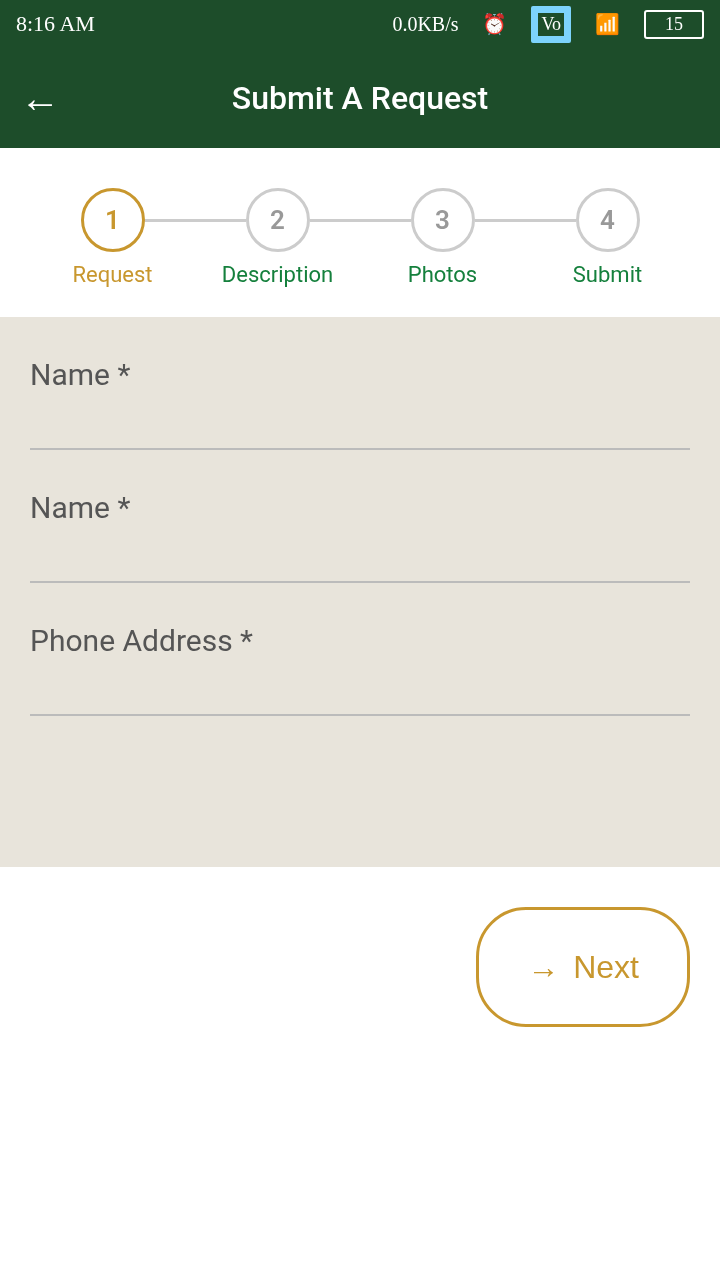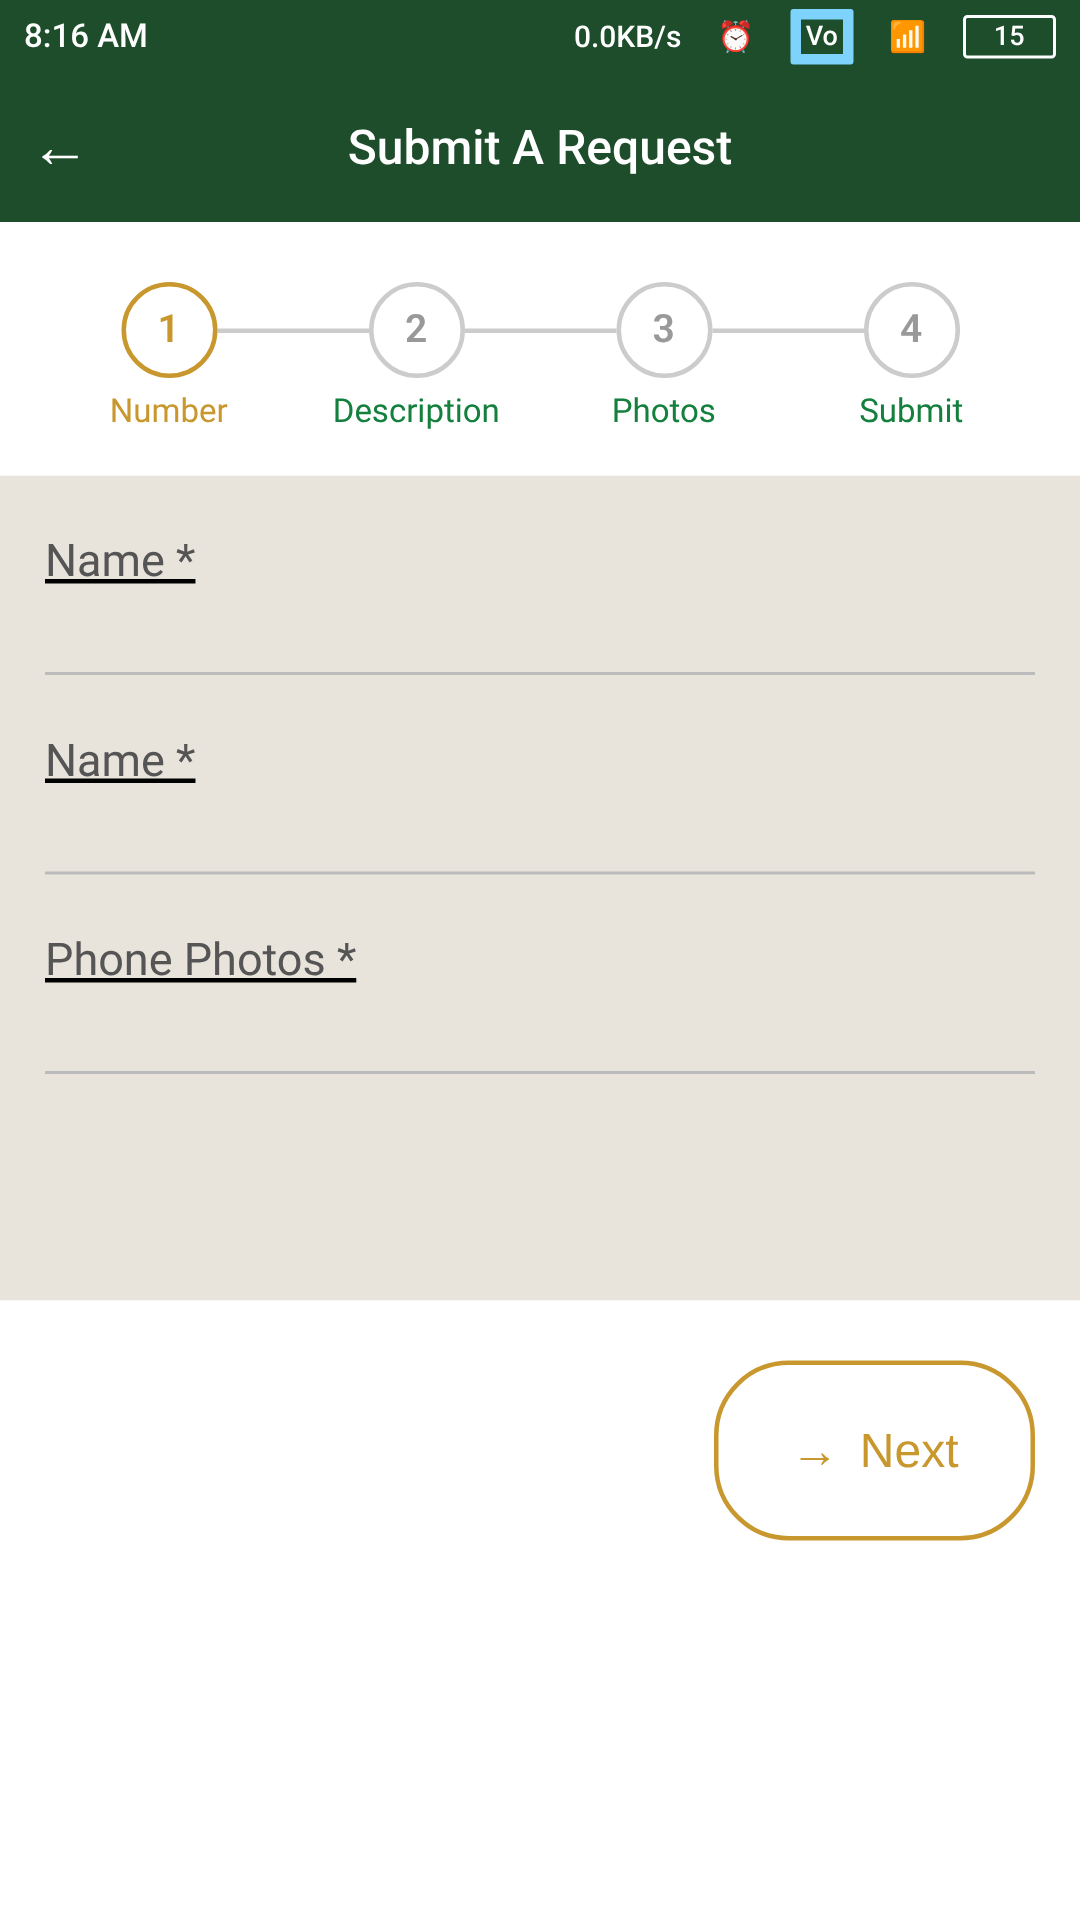--- a/index.html
+++ b/index.html
@@ -17,20 +17,21 @@
     .status-bar {
       background: #1d4d2a;
       height: 48px;
       display: flex;
       align-items: center;
       justify-content: space-between;
       padding: 0 16px;
       color: #ffffff;
       font-size: 22px;
       font-weight: 500;
+      font-family: Liberation Serif, serif;
     }
 
     .status-right {
       display: flex;
       align-items: center;
       gap: 24px;
       font-size: 20px;
     }
 
     
@@ -135,21 +136,20 @@
     .form-area {
       background: #e8e4db;
       padding: 40px 30px;
       min-height: 550px;
     }
 
     .form-field {
       margin-bottom: 40px;
       border-bottom: 2px solid #bbb;
       padding-bottom: 16px;
-      text-decoration: underline;
     }
 
     .form-field label {
       display: block;
       font-size: 30px;
       color: #555;
       font-weight: 400;
     }
 
     .form-field input {
@@ -216,21 +216,21 @@
   <span class="header-title">Submit A Request</span>
 </div>
 
 <div class="stepper-container">
   <div class="stepper">
 
     <div class="step">
       <div class="step-circle active">
         <span>1</span>
       </div>
-      <span class="step-label active">Number</span>
+      <span class="step-label active">Request</span>
       <div class="step-connector"></div>
     </div>
 
     <div class="step">
       <div class="step-circle">
         <span>2</span>
       </div>
       <span class="step-label">Description</span>
       <div class="step-connector"></div>
     </div>
@@ -259,21 +259,21 @@
     <label>Name *</label>
     <input type="text" style="">
   </div>
 
   <div class="form-field">
     <label>Name *</label>
     <input type="email" style="">
   </div>
 
   <div class="form-field">
-    <label>Phone Photos *</label>
+    <label>Phone Address *</label>
     <input type="tel" style="">
   </div>
 
 
 </div>
 
 <div class="next-area">
   <button class="next-btn">
     <span class="next-arrow">→</span>
     <span>Next</span>

